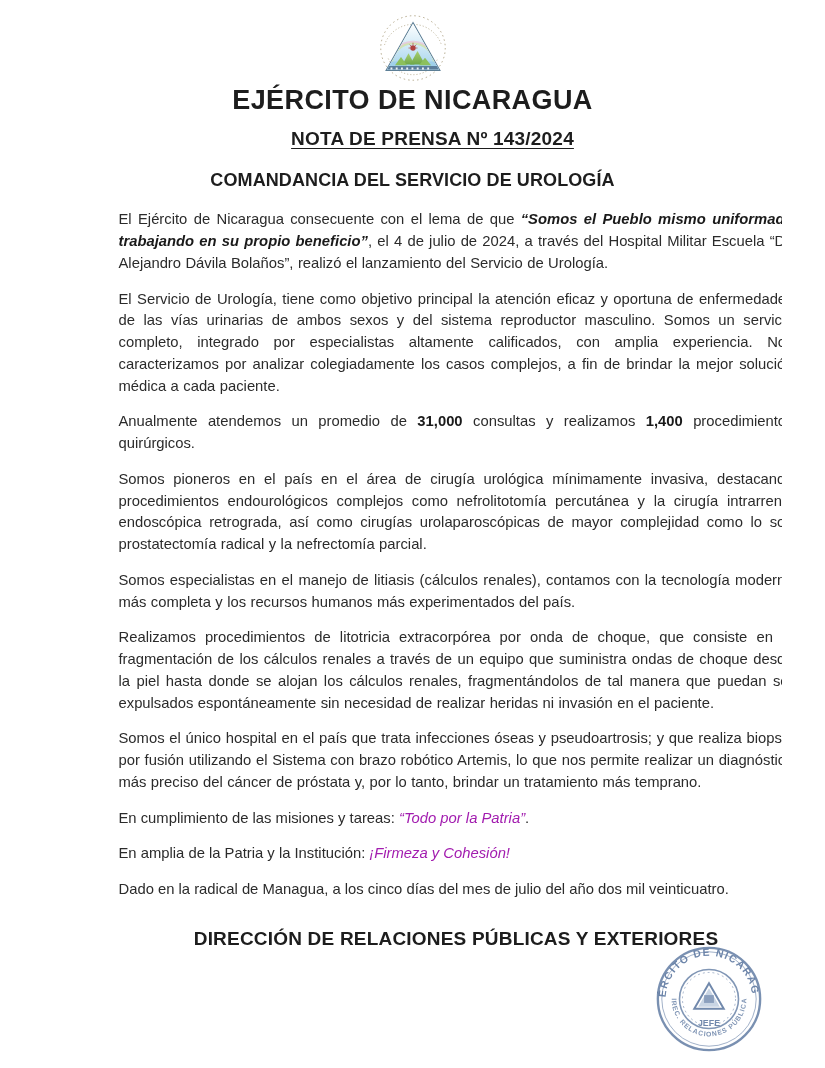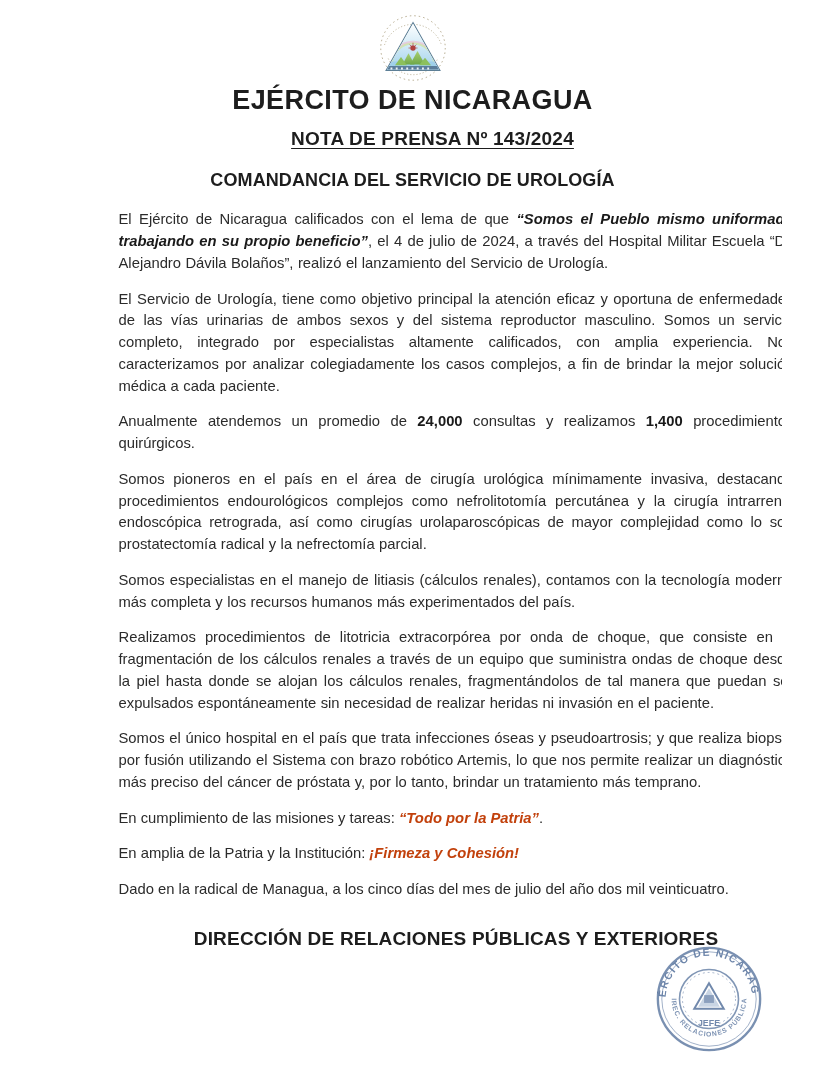--- a/index.html
+++ b/index.html
@@ -91,23 +91,23 @@
     color: #1a1a1a;
   }
   p.closing {
     text-align: left;
     font-size: 14.8px;
     line-height: 1.47;
     margin: 0 0 14px 0;
     color: #2b2b2b;
   }
   p.closing .bi {
-    font-weight: bold;
+    font-weight: normal;
     font-style: italic;
-    color: #c2410c;
+    color: #a21caf;
   }
   p.dateline {
     text-align: left;
     font-size: 14.8px;
     line-height: 1.47;
     margin: 0;
     color: #2b2b2b;
   }
 
   
@@ -202,23 +202,23 @@
   </div>
 
   <div class="org-title">EJÉRCITO DE NICARAGUA</div>
   <div class="doc-number">
     <span>NOTA DE PRENSA Nº 143/2024</span>
   </div>
   <div class="subject-title">COMANDANCIA DEL SERVICIO DE UROLOGÍA</div>
 
   <div class="body-block">
     <div id="paragraphs">
-        <p class="para first"><span>El Ejército de Nicaragua calificados con el lema de que </span><span class="bi">“Somos el Pueblo mismo uniformado trabajando en su propio beneficio”</span><span>, el 4 de julio de 2024, a través del Hospital Militar Escuela “Dr. Alejandro Dávila Bolaños”, realizó el lanzamiento del Servicio de Urología.</span></p>
+        <p class="para first"><span>El Ejército de Nicaragua consecuente con el lema de que </span><span class="bi">“Somos el Pueblo mismo uniformado trabajando en su propio beneficio”</span><span>, el 4 de julio de 2024, a través del Hospital Militar Escuela “Dr. Alejandro Dávila Bolaños”, realizó el lanzamiento del Servicio de Urología.</span></p>
         <p class="para"><span>El Servicio de Urología, tiene como objetivo principal la atención eficaz y oportuna de enfermedades de las vías urinarias de ambos sexos y del sistema reproductor masculino. Somos un servicio completo, integrado por especialistas altamente calificados, con amplia experiencia. Nos caracterizamos por analizar colegiadamente los casos complejos, a fin de brindar la mejor solución médica a cada paciente.</span></p>
-        <p class="para"><span>Anualmente atendemos un promedio de </span><span style="font-weight: bold; color: rgb(26, 26, 26);">24,000</span><span> consultas y realizamos </span><span style="font-weight: bold; color: rgb(26, 26, 26);">1,400</span><span> procedimientos quirúrgicos.</span></p>
+        <p class="para"><span>Anualmente atendemos un promedio de </span><span style="font-weight: bold; color: rgb(26, 26, 26);">31,000</span><span> consultas y realizamos </span><span style="font-weight: bold; color: rgb(26, 26, 26);">1,400</span><span> procedimientos quirúrgicos.</span></p>
         <p class="para"><span>Somos pioneros en el país en el área de cirugía urológica mínimamente invasiva, destacando procedimientos endourológicos complejos como nefrolitotomía percutánea y la cirugía intrarrenal endoscópica retrograda, así como cirugías urolaparoscópicas de mayor complejidad como lo son prostatectomía radical y la nefrectomía parcial.</span></p>
         <p class="para"><span>Somos especialistas en el manejo de litiasis (cálculos renales), contamos con la tecnología moderna más completa y los recursos humanos más experimentados del país.</span></p>
         <p class="para"><span>Realizamos procedimientos de litotricia extracorpórea por onda de choque, que consiste en la fragmentación de los cálculos renales a través de un equipo que suministra ondas de choque desde la piel hasta donde se alojan los cálculos renales, fragmentándolos de tal manera que puedan ser expulsados espontáneamente sin necesidad de realizar heridas ni invasión en el paciente.</span></p>
         <p class="para"><span>Somos el único hospital en el país que trata infecciones óseas y pseudoartrosis; y que realiza biopsia por fusión utilizando el Sistema con brazo robótico Artemis, lo que nos permite realizar un diagnóstico más preciso del cáncer de próstata y, por lo tanto, brindar un tratamiento más temprano.</span></p>
       </div>
     <div id="closings">
         <p class="closing"><span>En cumplimiento de las misiones y tareas: </span><span class="bi">“Todo por la Patria”</span><span>.</span></p>
         <p class="closing"><span>En amplia de la Patria y la Institución: </span><span class="bi">¡Firmeza y Cohesión!</span></p>
       </div>
     <p class="dateline">Dado en la radical de Managua, a los cinco días del mes de julio del año dos mil veinticuatro.</p>

